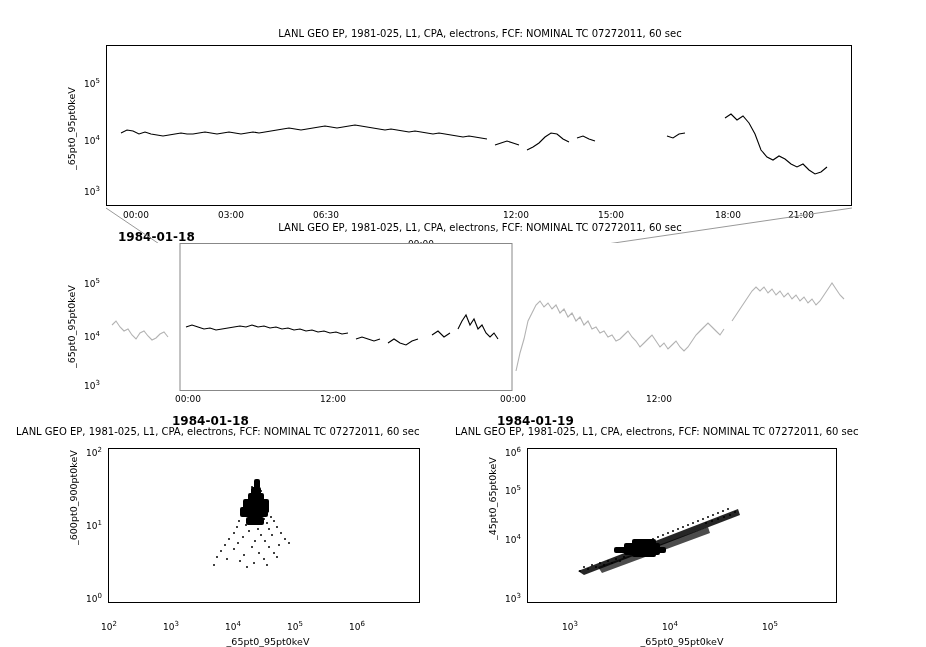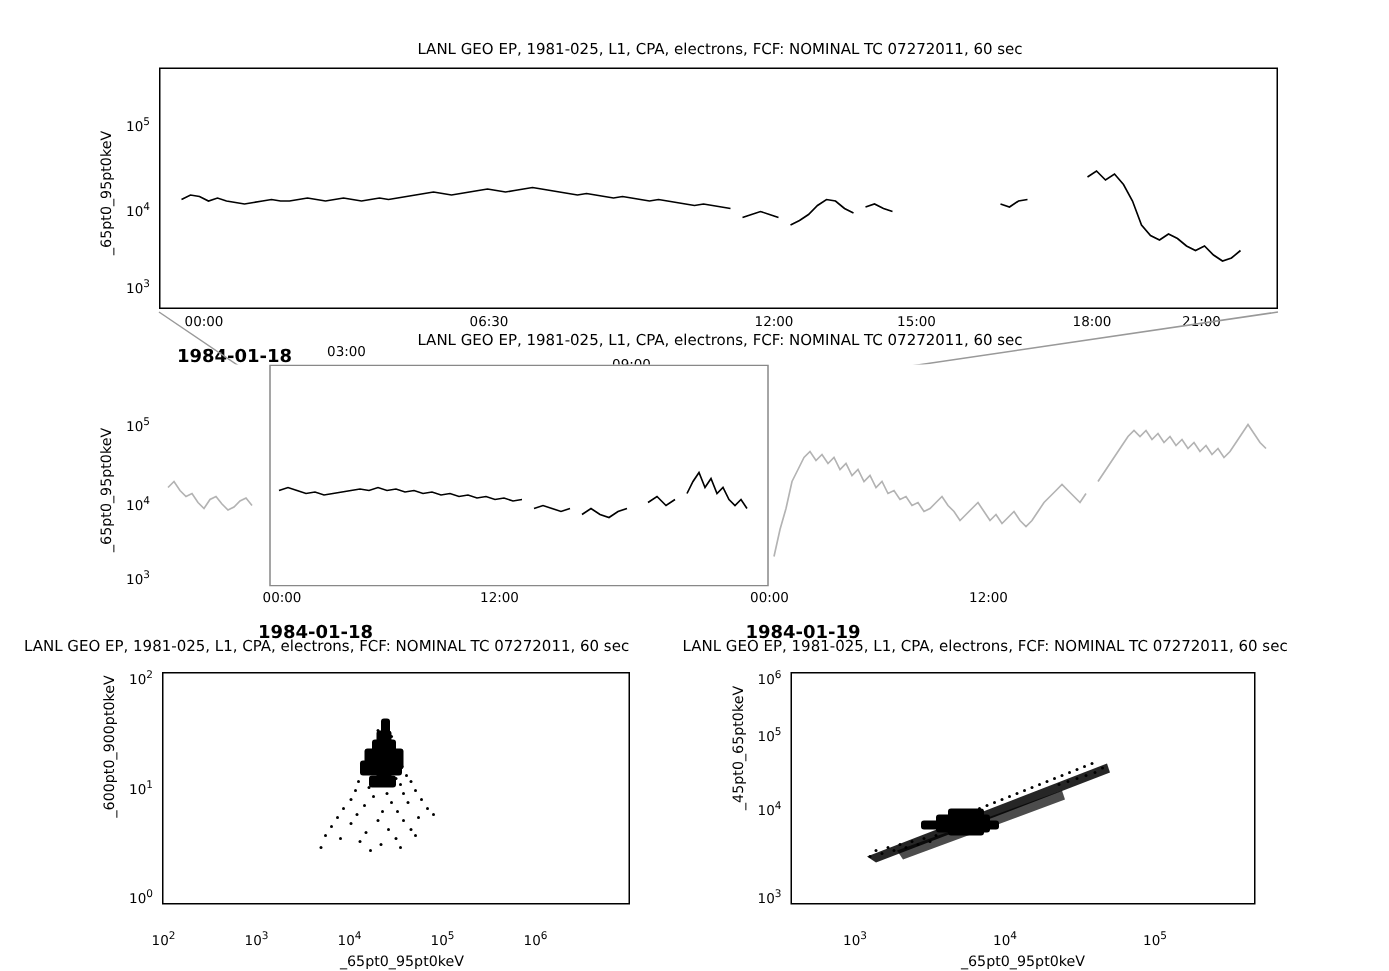--- a/index.html
+++ b/index.html
@@ -41,21 +41,21 @@
         <polyline points="388,99 394,97 400,95 406,97 412,99"></polyline>
         <polyline points="420,104 426,101 432,97 438,91 444,87 450,88 456,93 462,96"></polyline>
         <polyline points="470,92 476,90 482,93 488,95"></polyline>
         <polyline points="560,90 566,92 572,88 578,87"></polyline>
         <polyline points="618,72 624,68 630,74 636,70 642,77 648,88 654,104 660,111 666,114 672,110 678,113 684,118 690,121 696,118 702,124 708,128 714,126 720,121"></polyline>
       </g>
     </svg>
   </div>
 
   <div class="tick-x" style="left:113px;top:210px;width:46px;">00:00</div>
-  <div class="tick-x" style="left:208px;top:210px;width:46px;margin-top:20px;">03:00</div>
+  <div class="tick-x" style="left:208px;top:210px;width:46px;">03:00</div>
   <div class="tick-x" style="left:303px;top:210px;width:46px;">06:30</div>
   <div class="tick-x" style="left:398px;top:198px;width:46px;margin-top:41px;">09:00</div>
   <div class="tick-x" style="left:493px;top:210px;width:46px;">12:00</div>
   <div class="tick-x" style="left:588px;top:210px;width:46px;">15:00</div>
   <div class="tick-x" style="left:705px;top:210px;width:46px;">18:00</div>
   <div class="tick-x" style="left:778px;top:210px;width:46px;">21:00</div>
 
   <div class="datestamp" style="left:118px;top:230px;">1984-01-18</div>
 </div>
 

